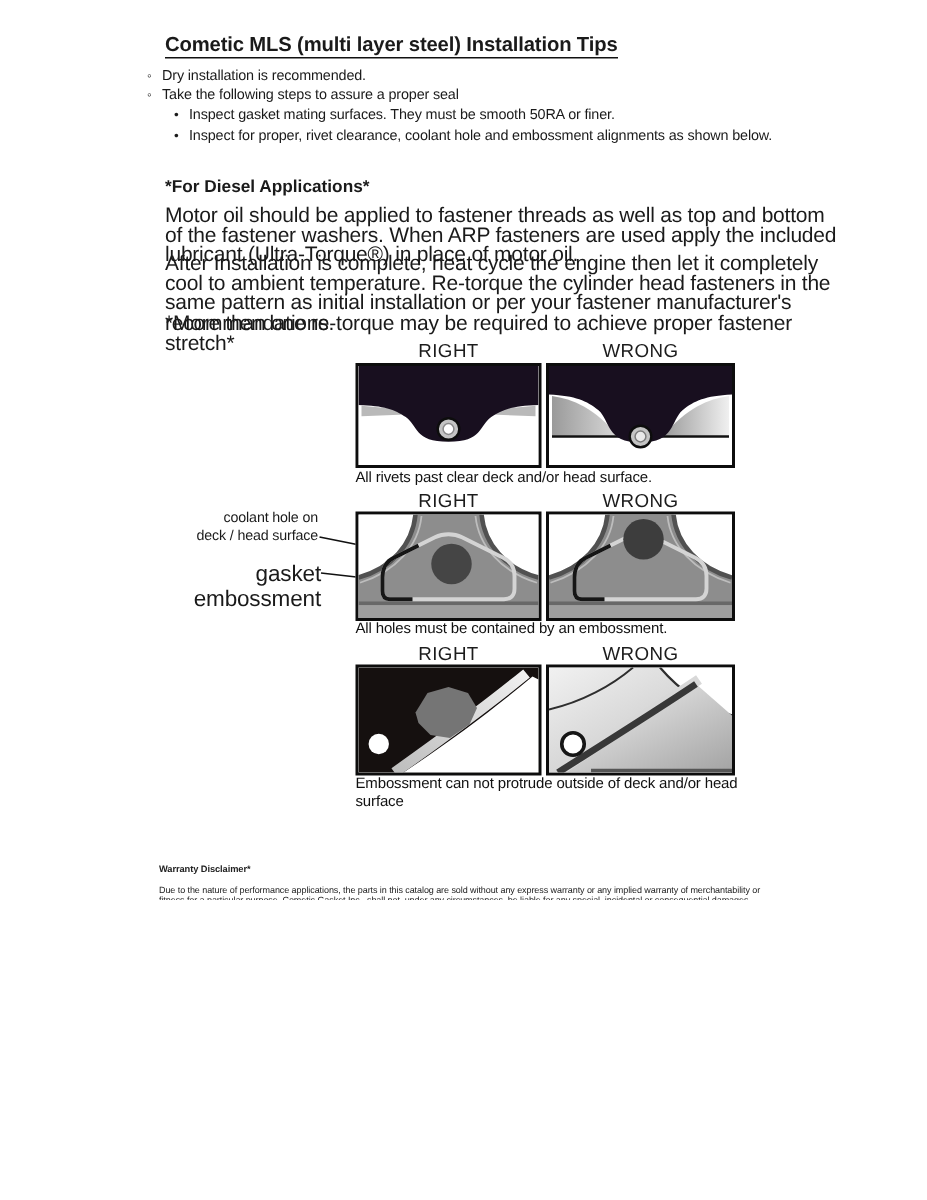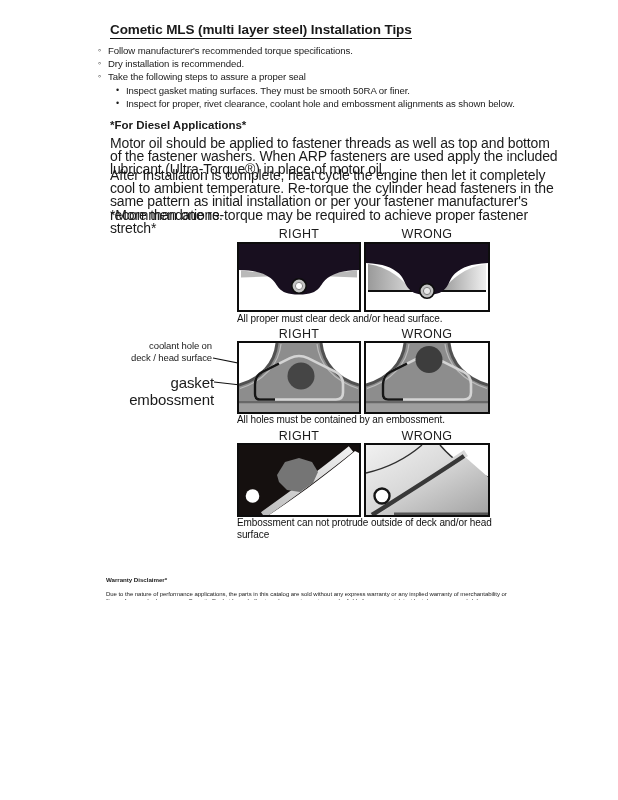--- a/index.html
+++ b/index.html
@@ -65,21 +65,20 @@
   #page-number { left:388px; top:753px; font-size:14.5px; letter-spacing:0.3px; color:#7f1d1d; }
 </style>
 </head>
 <body>
 
 <div id="page">
 
   <div id="title" class="abs">Cometic MLS (multi layer steel) Installation Tips</div>
 
   <div id="tips" class="abs">
-    <div class="tip l1">Follow manufacturer's recommended torque specifications.</div>
     <div class="tip l1">Dry installation is recommended.</div>
     <div class="tip l1">Take the following steps to assure a proper seal</div>
     <div class="tip l2">Inspect gasket mating surfaces.  They must be smooth 50RA or finer.</div>
     <div class="tip l2">Inspect for proper, rivet clearance, coolant hole and embossment alignments as shown below.</div>
   </div>
 
   <div id="diesel-heading" class="abs">*For Diesel Applications*</div>
   <div id="diesel-p1" class="abs para">Motor oil should be applied to fastener threads as well as top and bottom of the fastener washers. When ARP fasteners are used apply the included lubricant (Ultra-Torque®) in place of motor oil.</div>
   <div id="diesel-p3" class="abs para">*More than one re-torque may be required to achieve proper fastener stretch*</div>
   <div id="diesel-p2" class="abs para">After Installation is complete, heat cycle the engine then let it completely cool to ambient temperature. Re-torque the cylinder head fasteners in the same pattern as initial installation or per your fastener manufacturer's recommendations.</div>
@@ -112,21 +111,21 @@
       <rect width="122" height="66" fill="#ffffff"></rect>
       <path d="M2 20 C16 22 30 28 46 46.5 L2 46.5 Z" fill="url(#g1l)"></path>
       <path d="M120 20 C106 22 92 28 76 46.5 L120 46.5 Z" fill="url(#g1r)"></path>
       <rect x="0" y="47.5" width="122" height="18.5" fill="#ffffff"></rect>
       <line x1="2" y1="47" x2="120" y2="47" stroke="#111111" stroke-width="1.8"></line>
       <path d="M0 0 H122 V19 C104 20 97 23 89 29.5 C81 36.5 84 51 61 51 C38 51 41 36.5 33 29.5 C25 23 18 20 0 19 Z" fill="#180f1f"></path>
       <circle cx="61" cy="47" r="7.2" fill="#c4c4c4" stroke="#0d0d0d" stroke-width="1.6"></circle>
       <circle cx="61" cy="47" r="3.6" fill="#e9e9e9" stroke="#7d7d7d" stroke-width="1"></circle>
     </svg>
   </div>
-  <div id="caption-1" class="abs caption">All proper must clear deck and/or head surface.</div>
+  <div id="caption-1" class="abs caption">All rivets past clear deck and/or head surface.</div>
 
   <div class="abs dg-label r2-label lab-left">RIGHT</div>
   <div class="abs dg-label r2-label lab-right">WRONG</div>
 
   <div id="ann-coolant" class="abs">
     <div>coolant hole on</div>
     <div>deck / head surface</div>
   </div>
   <div id="ann-emboss" class="abs">gasket embossment</div>
 

